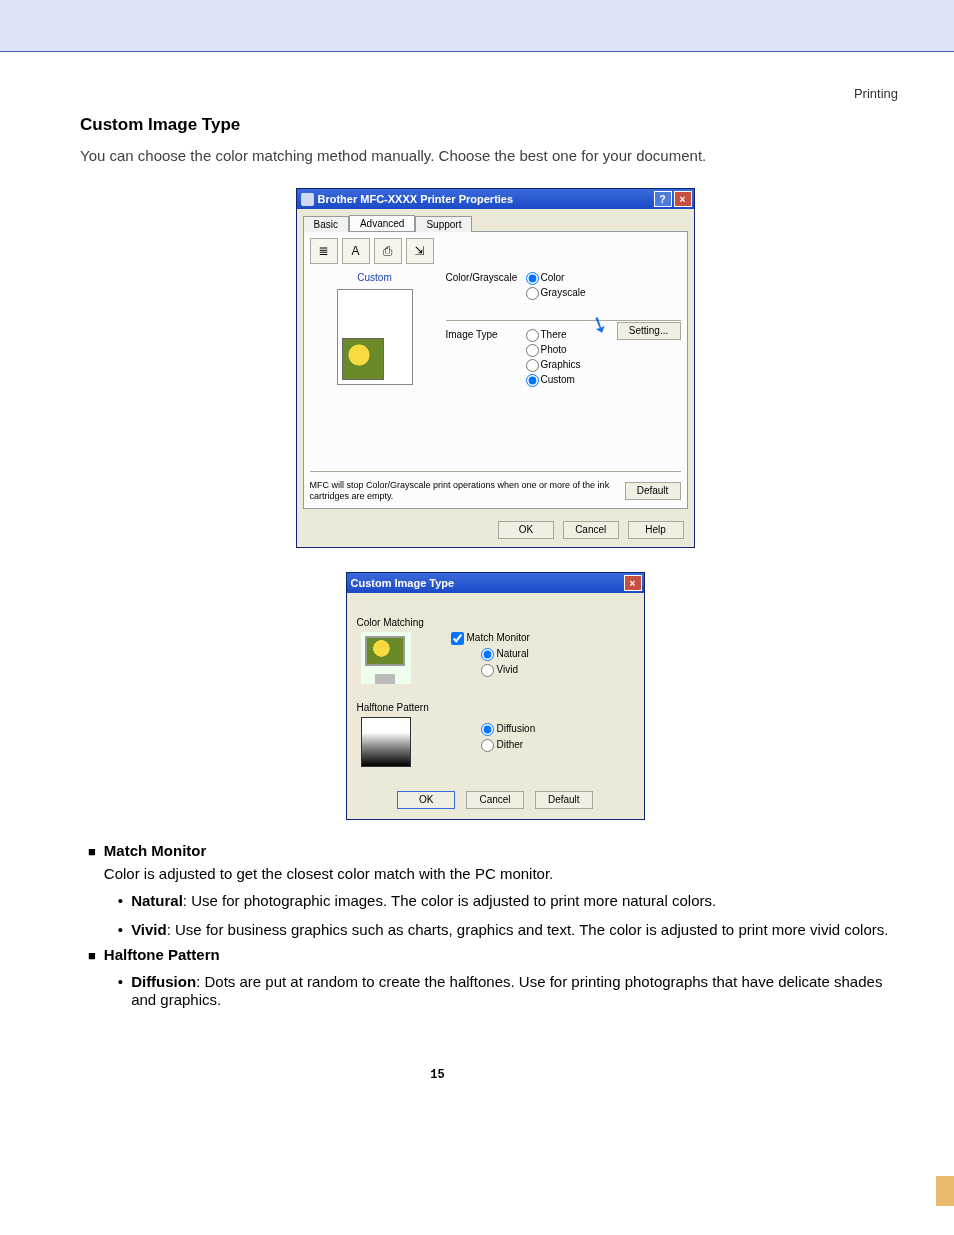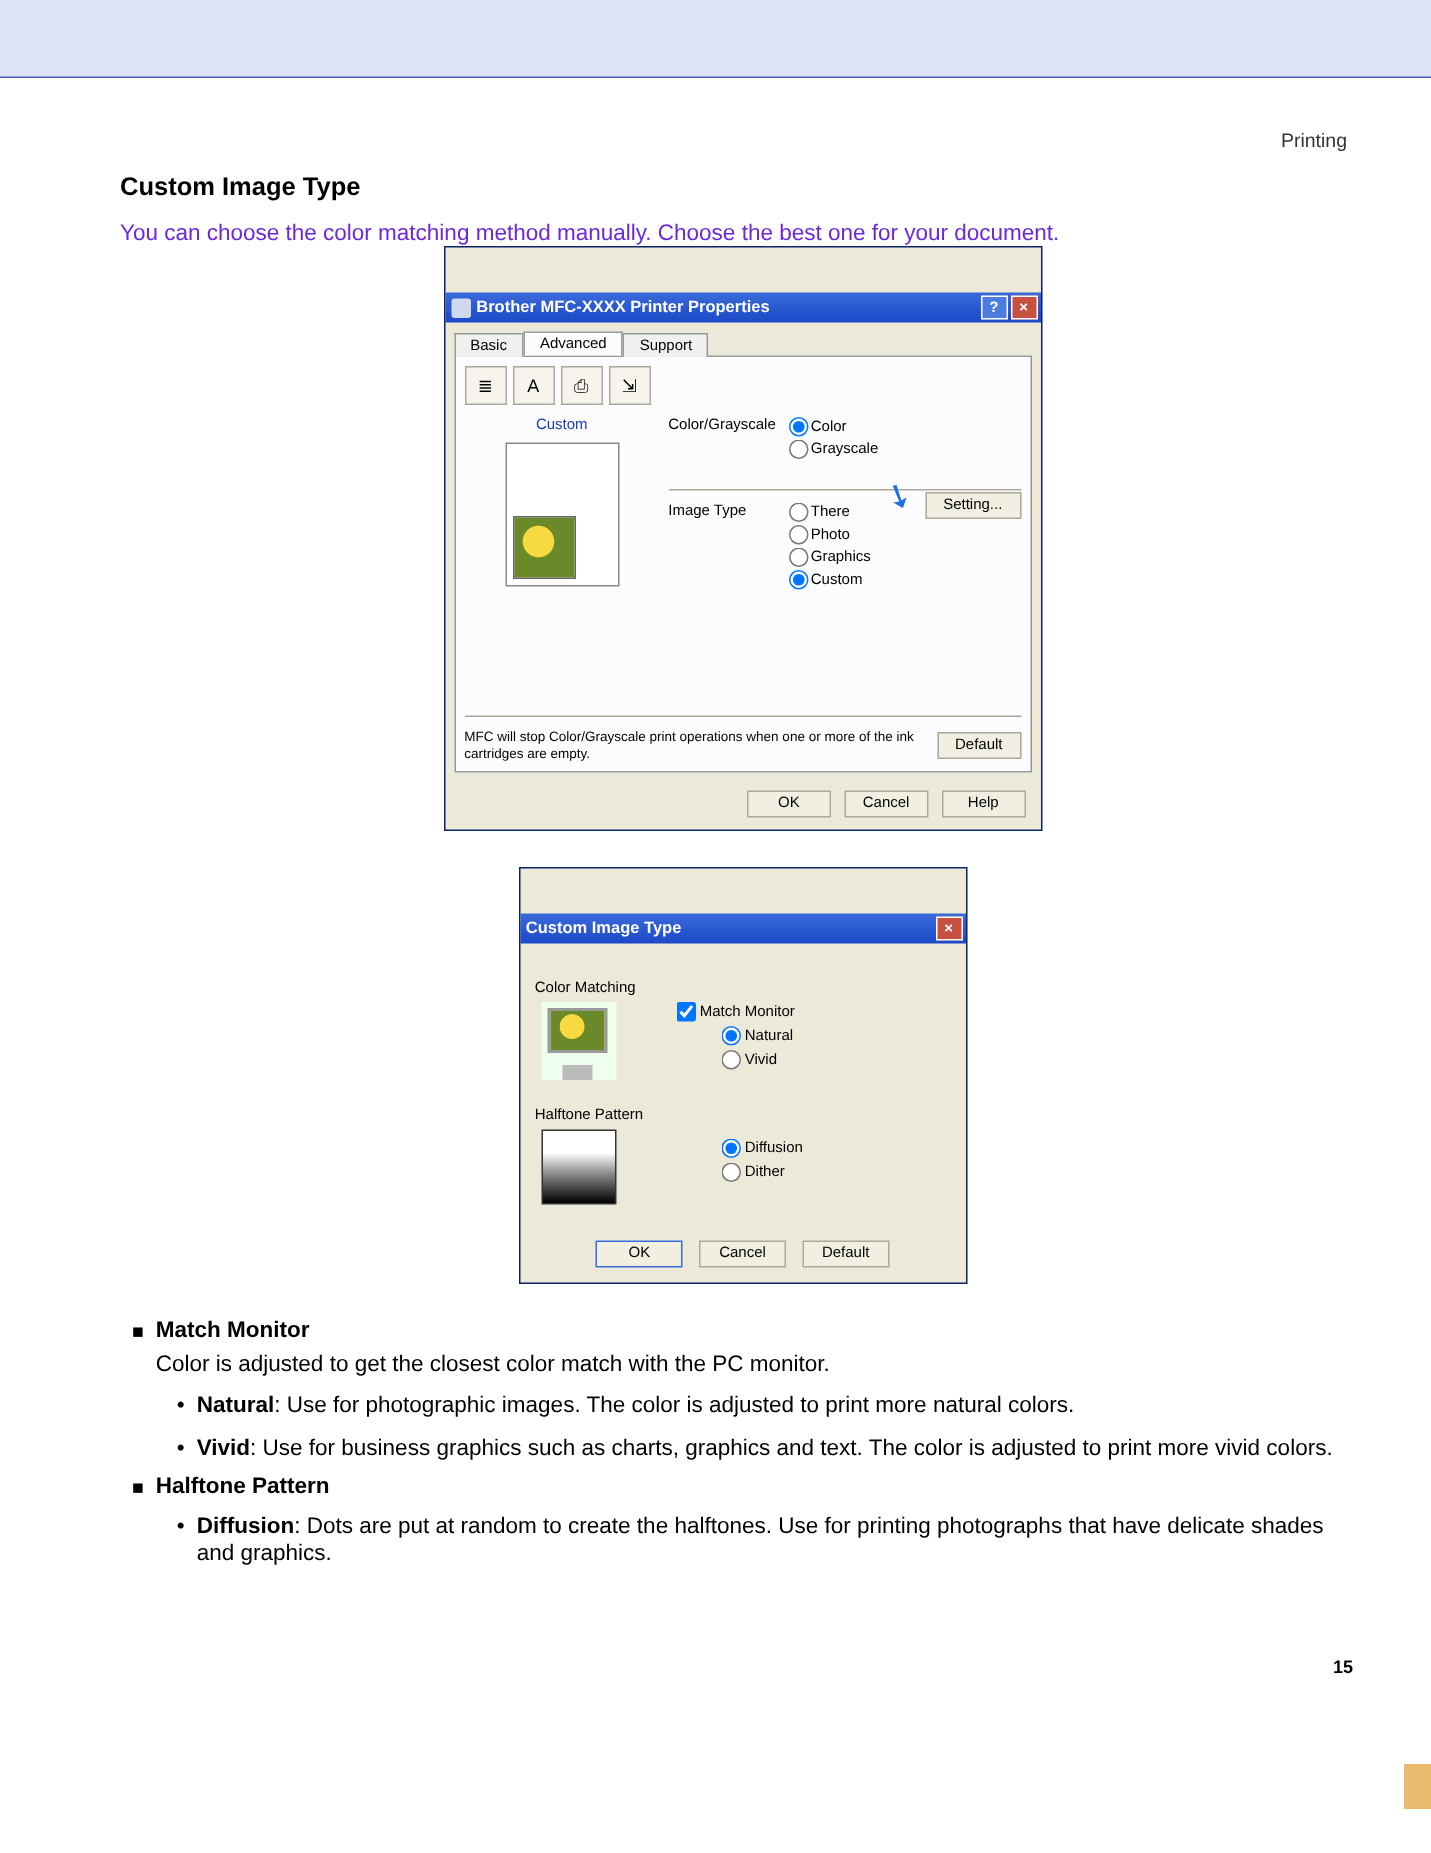--- a/index.html
+++ b/index.html
@@ -1,25 +1,25 @@
 <!DOCTYPE html>
 <html><head>
 <meta charset="utf-8">
 <style>
 * { box-sizing: border-box; margin: 0; padding: 0; }
 body { font-family: Arial, Helvetica, sans-serif; background: #fff; width: 954px; }
 .top-band { height: 52px; background: #dde2f6; border-bottom: 1px solid #4a5fc0; }
 .page-header { text-align: right; font-size: 13px; color: #333; padding: 34px 56px 0 0; }
 .content { padding: 14px 44px 0 80px; }
 h3.section-title { font-size: 17px; font-weight: bold; color: #000; margin-bottom: 12px; }
-.intro { font-size: 15px; color: #6d28d9; }
+.intro { font-size: 15px; color: #404040; margin-bottom: 24px; }
 
 
 .dialog1 { width: 399px; margin: 0 auto 24px auto; border: 1px solid #0a246a; background: #ece9d8; font-size: 10px; color: #000; font-family: Tahoma, Arial, sans-serif; }
-.titlebar { background: linear-gradient(#3a6ad9,#1c49c8); color: #fff; height: 20px; display: flex; align-items: center; padding: 0 2px 0 4px; margin-top: 30px; }
+.titlebar { background: linear-gradient(#3a6ad9,#1c49c8); color: #fff; height: 20px; display: flex; align-items: center; padding: 0 2px 0 4px; }
 .titlebar-icon { width: 13px; height: 13px; background: #cfd8ef; border-radius: 2px; margin-right: 4px; display:inline-block; }
 .titlebar-text { flex: 1; font-weight: bold; font-size: 11px; }
 .titlebar-btn { width: 18px; height: 16px; background: #c85040; border: 1px solid #fff; margin-left: 2px; display:flex; align-items:center; justify-content:center; color:#fff; font-size:10px; font-weight:bold; }
 .titlebar-btn.help { background: #4d7ce0; }
 .tabs-row { padding: 6px 6px 0 6px; }
 .tab { display:inline-block; padding: 2px 10px; border: 1px solid #919b9c; background:#fcfcfe; border-bottom:none; position:relative; font-size:10px; }
 .tab.inactive { background:#f0f0ee; top:1px; }
 .tab-body { border: 1px solid #919b9c; margin: 0 6px 6px 6px; background: #fcfcfe; padding: 6px; }
 .iconbar { display:flex; gap:4px; margin-bottom:8px; }
 .iconbtn { width:28px; height:26px; border:1px solid #aca899; background:#f6f4ec; display:flex; align-items:center; justify-content:center; font-size:12px; }
@@ -62,21 +62,21 @@
 .bullet-block { margin-left: 8px; }
 .sq-item { display:flex; margin-top:6px; }
 .sq { font-size:13px; margin-right:8px; margin-top:2px; }
 .sq-content { flex:1; }
 .sq-title { font-weight:bold; font-size:15px; }
 .sq-desc { font-size:15px; margin-top:6px; margin-left:0; }
 .dot-item { display:flex; margin-top:10px; margin-left:14px; }
 .dot { margin-right:8px; font-size:15px; }
 .dot-text { font-size:15px; flex:1; line-height:1.25; }
 .bold { font-weight:bold; }
-.page-footer { text-align:right; padding: 58px 52px 0 0; font-size:12px; font-weight:bold; }
+.page-footer { text-align:center; padding: 58px 79px 0 0; font-size:12px; font-weight:bold;font-family:Liberation Mono, monospace; }
 .spine { position:absolute; right:0; top:1176px; width:18px; height:30px; background:#e9b96e; }
 .pg-wrap { position:relative; width:954px; height:1235px; }
 </style>
 </head>
 <body>
 
 <div class="pg-wrap">
 <div class="top-band"></div>
 <div class="page-header">Printing</div>
 

